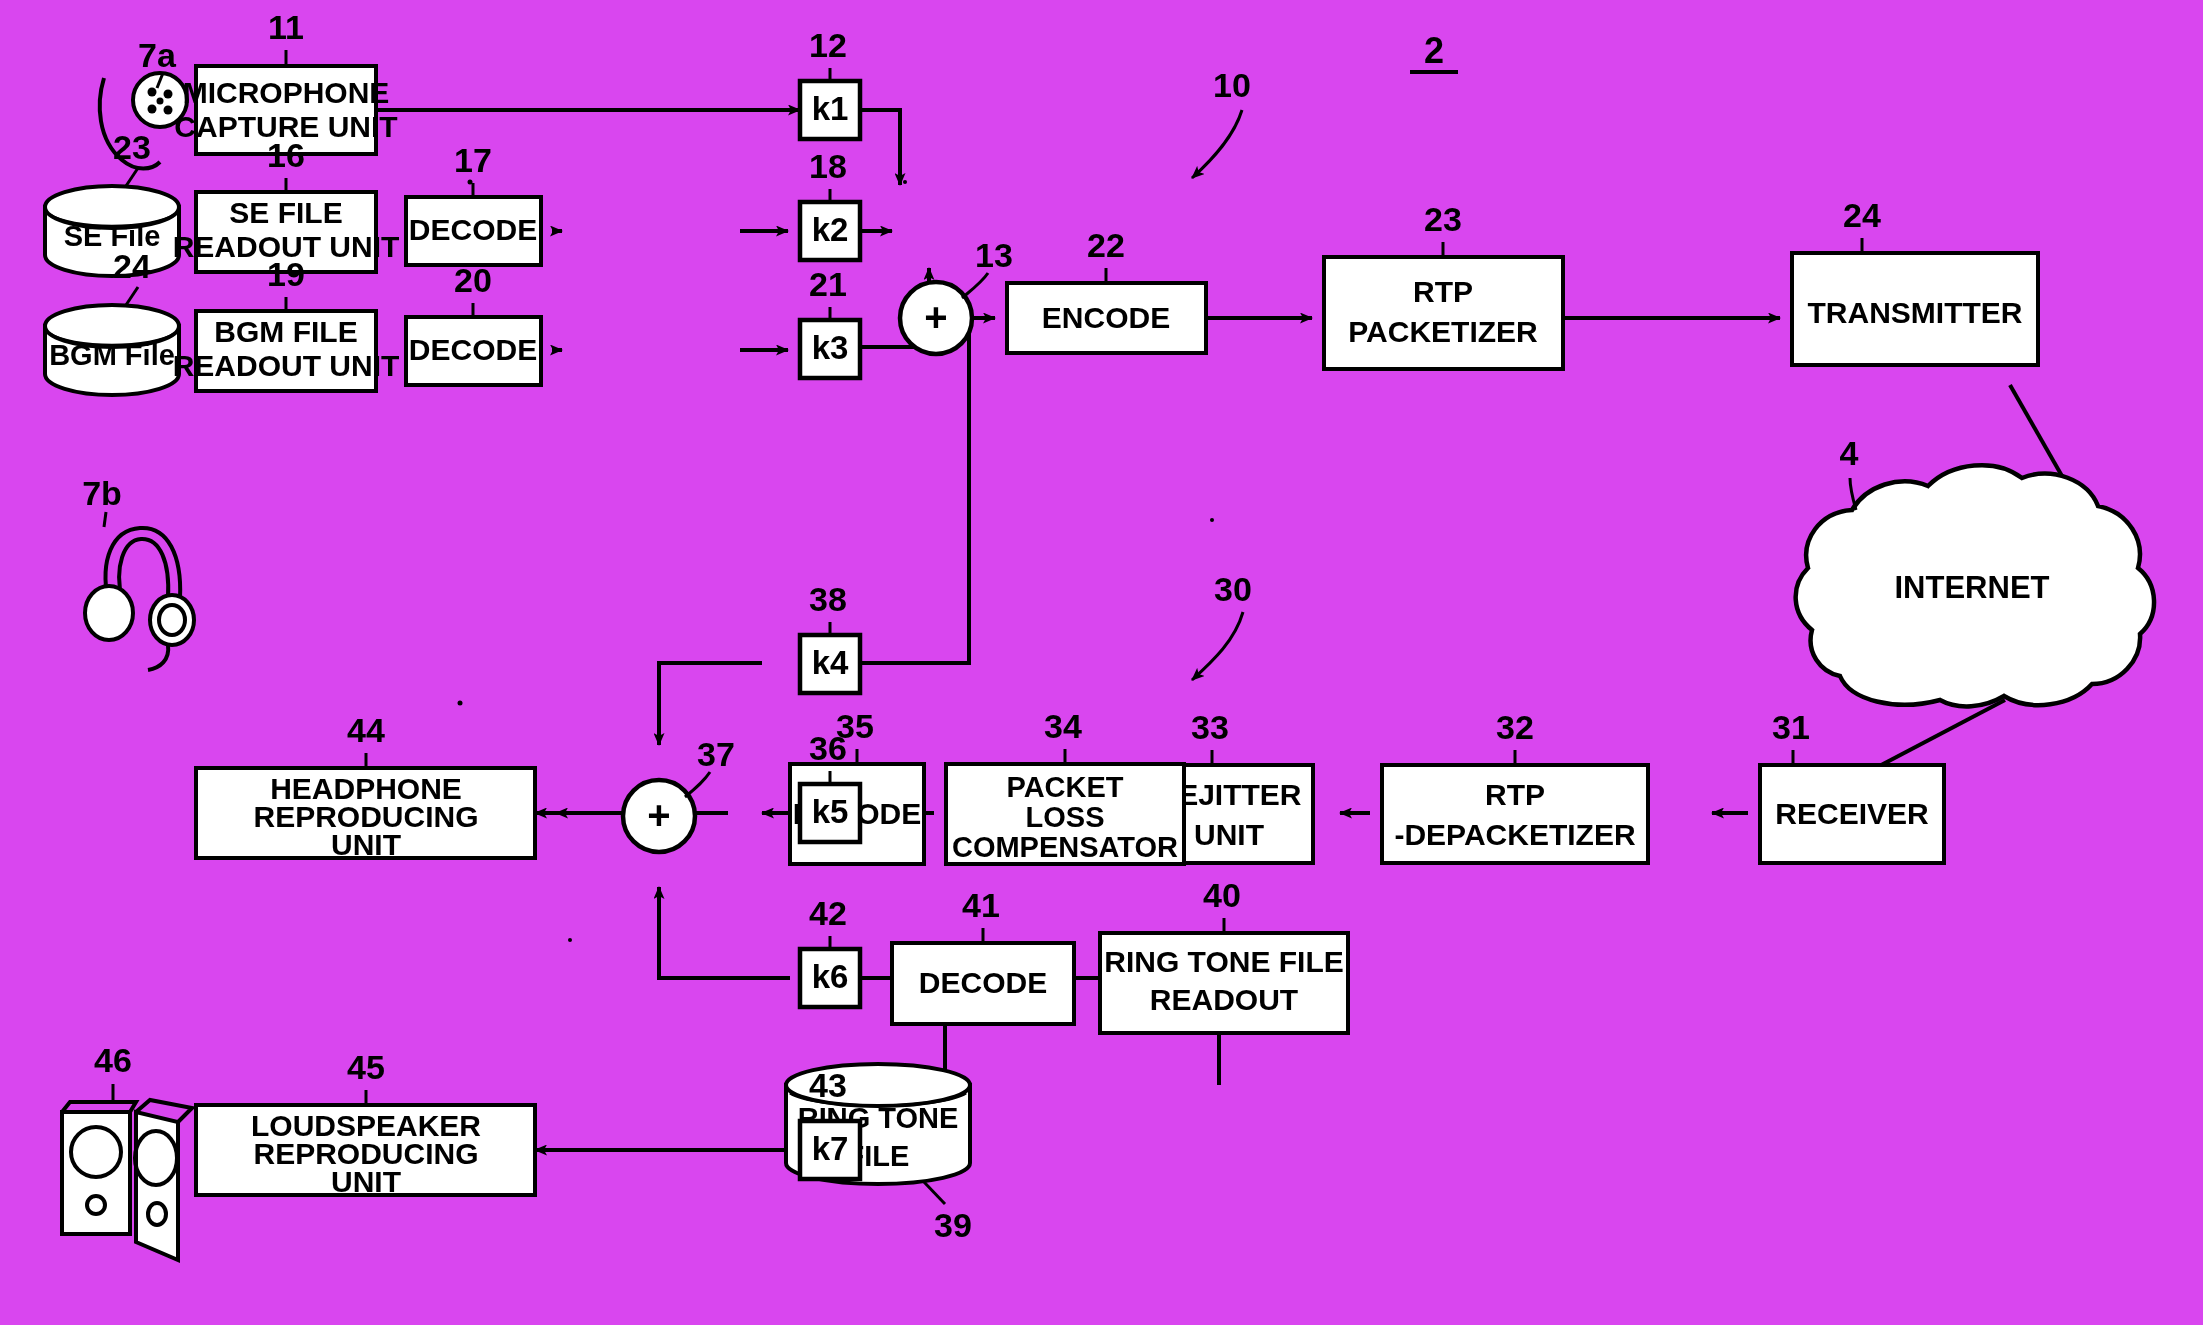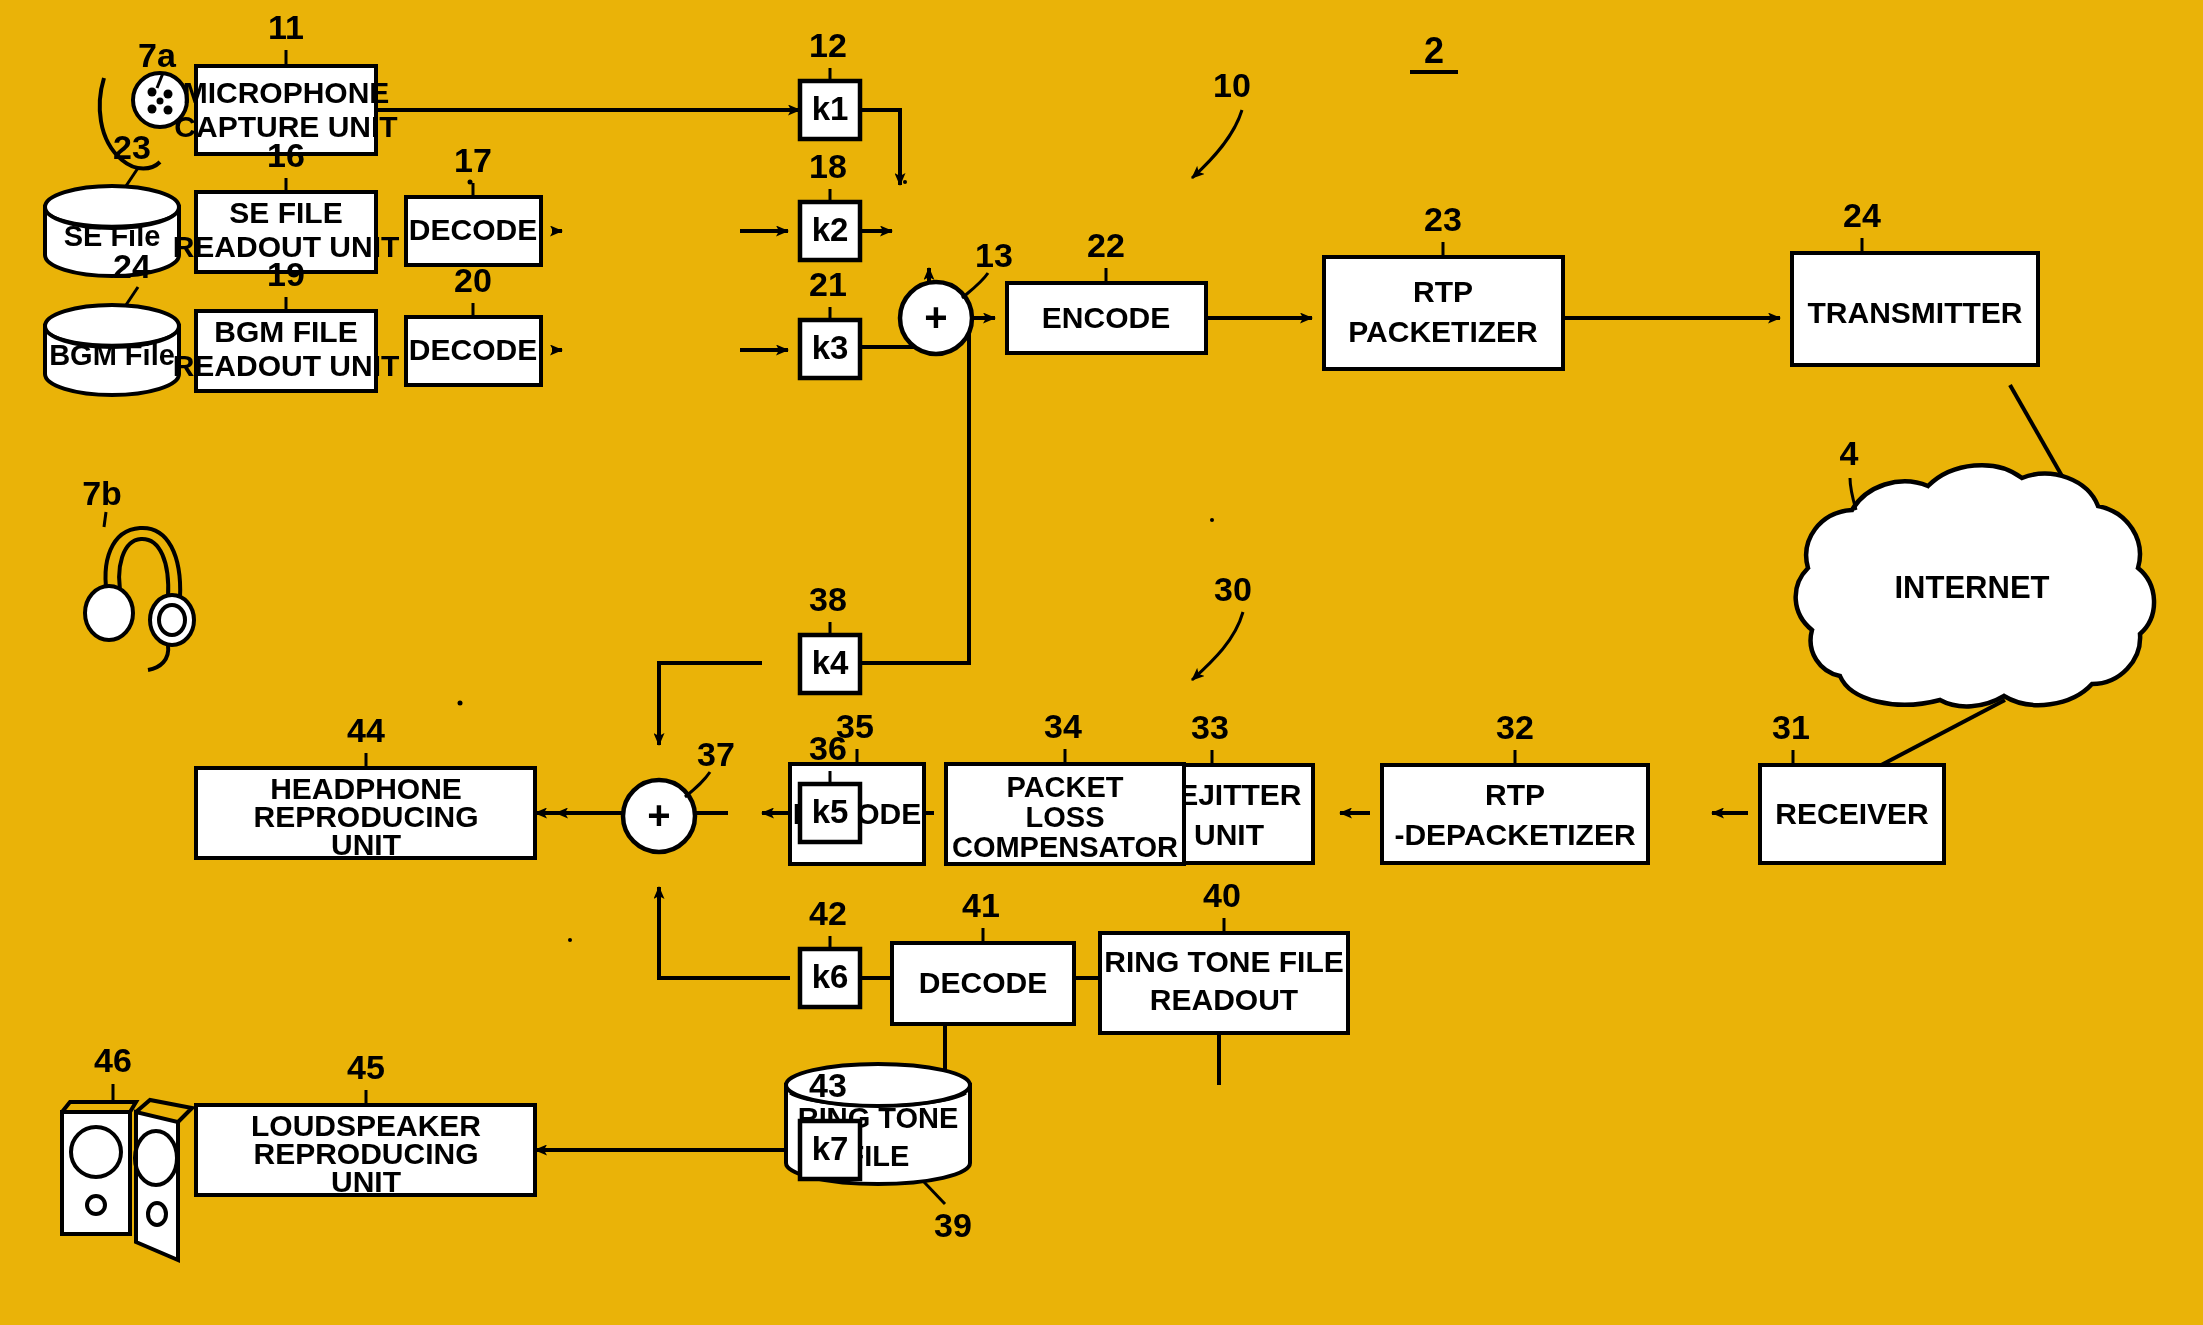--- a/index.html
+++ b/index.html
@@ -7,21 +7,21 @@
     padding: 0;
     background: #ffffff;
   }
   body {
     font-family: "Liberation Sans", sans-serif;
   }
   #canvas {
     position: relative;
     width: 2203px;
     height: 1325px;
-    background: #eab308;
+    background: #d946ef;
     overflow: hidden;
   }
   #diagram-svg {
     position: absolute;
     left: 0;
     top: 0;
     width: 2203px;
     height: 1325px;
   }
   .blk-text {

